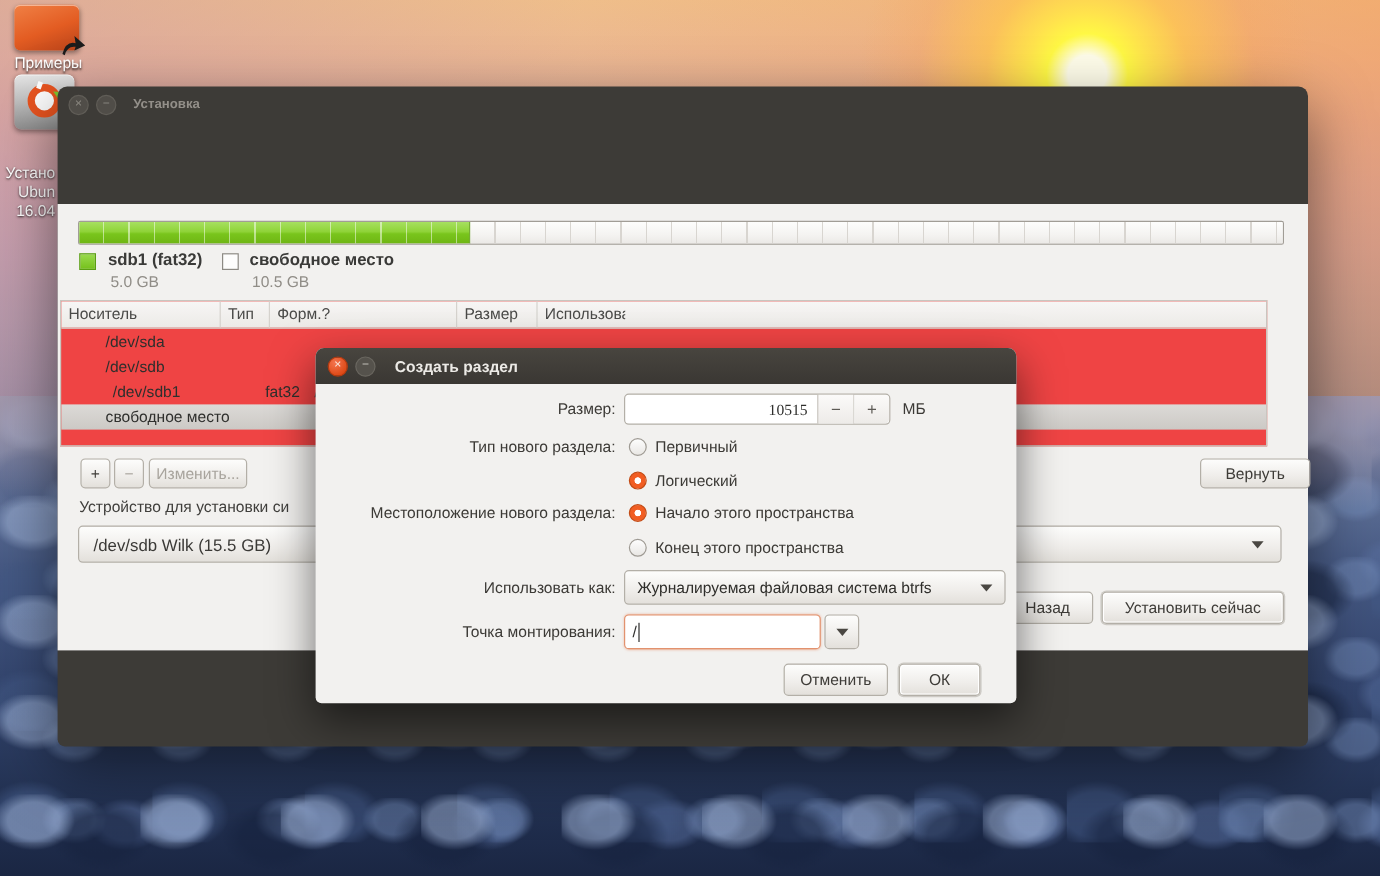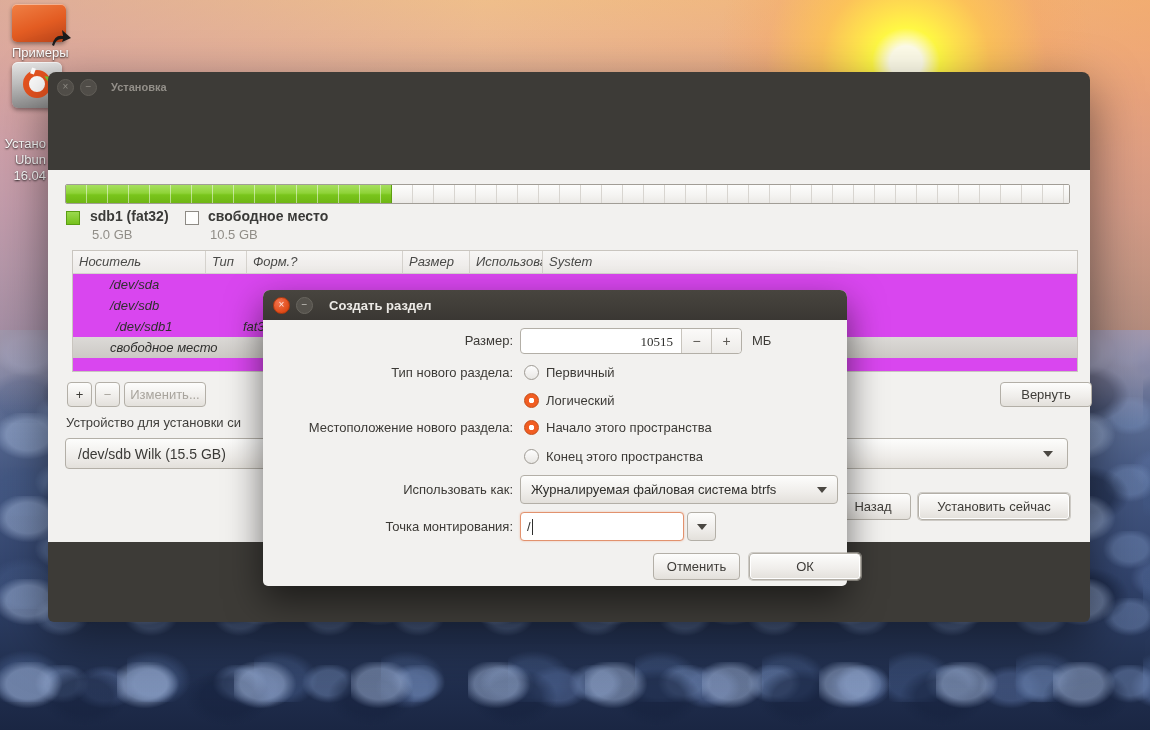--- a/index.html
+++ b/index.html
@@ -73,22 +73,22 @@
     background:repeating-linear-gradient(90deg, rgba(255,255,255,0) 0 20px, rgba(255,255,255,.5) 20px 21px),
       linear-gradient(180deg,#a6e060 0%,#8fd338 45%,#79c51c 55%,#6fb614 100%);}
   .seg-free{flex:1;
     background:repeating-linear-gradient(90deg, rgba(0,0,0,0) 0 20px, #d8d5d0 20px 21px),
       linear-gradient(180deg,#fdfdfc 0%,#f4f3f1 60%,#ebe9e6 100%);}
 
   .legend-swatch{position:absolute;width:14px;height:14px;box-sizing:border-box;}
   .legend-label{position:absolute;font-size:14px;font-weight:bold;color:#3a3a38;}
   .legend-size{position:absolute;font-size:13px;color:#908d87;}
 
-  .ptable{position:absolute;left:24px;top:80px;width:1004px;height:120px;background:#d946ef;
-    border:1px solid #c9c5bf;overflow:hidden;font-style:italic;}
+  .ptable{position:absolute;left:2px;top:80px;width:1004px;height:120px;background:#ef4444;
+    border:1px solid #c9c5bf;overflow:hidden;}
   .ptable-head{display:grid;grid-template-columns:133px 41px 156px 67px 73px 110px auto;height:23px;
     background:linear-gradient(180deg,#f7f6f5,#eceae7);border-bottom:1px solid #d5d2cd;box-sizing:border-box;}
   .ptable-head div{font-size:13px;color:#4a4a48;padding:3px 6px 0;border-right:1px solid #d5d2cd;
     white-space:nowrap;overflow:hidden;}
   .ptable-head div:last-child{border-right:none;}
   .prow{display:grid;grid-template-columns:133px 41px 156px 67px 73px 110px auto;height:21px;
     font-size:13px;color:#2f2f2d;align-items:center;padding-left:31px;}
   .prow div{padding:0 6px;white-space:nowrap;overflow:hidden;}
   .prow.indent div:first-child{padding-left:12px;}
   .prow.selected{background:linear-gradient(180deg,#dcdad7,#ccc9c5);}
@@ -181,21 +181,20 @@
       <div class="legend-label" style="left:160px;top:38px;">свободное место</div>
       <div class="legend-size" style="left:162px;top:57px;">10.5 GB</div>
 
       <div class="ptable">
         <div class="ptable-head">
           <div>Носитель</div>
           <div>Тип</div>
           <div>Форм.?</div>
           <div>Размер</div>
           <div>Использовано</div>
-          <div>System</div>
         </div>
         <div class="prow">
           <div>/dev/sda</div>
           <div></div>
             <div></div>
             <div></div>
             <div></div>
             <div></div>
             <div></div>
         </div>
@@ -280,16 +279,16 @@
     <div class="dlg-label" style="top:229px;">Точка монтирования:</div>
     <div class="mount-entry">
       <span>/</span>
       <span class="caret"></span>
     </div>
     <div class="mount-arrow-btn">
       <span class="combo-arrow"></span>
     </div>
 
     <div class="btn" style="left:390px;top:263px;width:87px;height:27px;">Отменить</div>
-    <div class="btn focused" style="left:486px;top:263px;width:112px;height:27px;">ОК</div>
+    <div class="btn focused" style="left:486px;top:263px;width:68px;height:27px;">ОК</div>
   </div>
 
 </div>
 
 </body></html>

